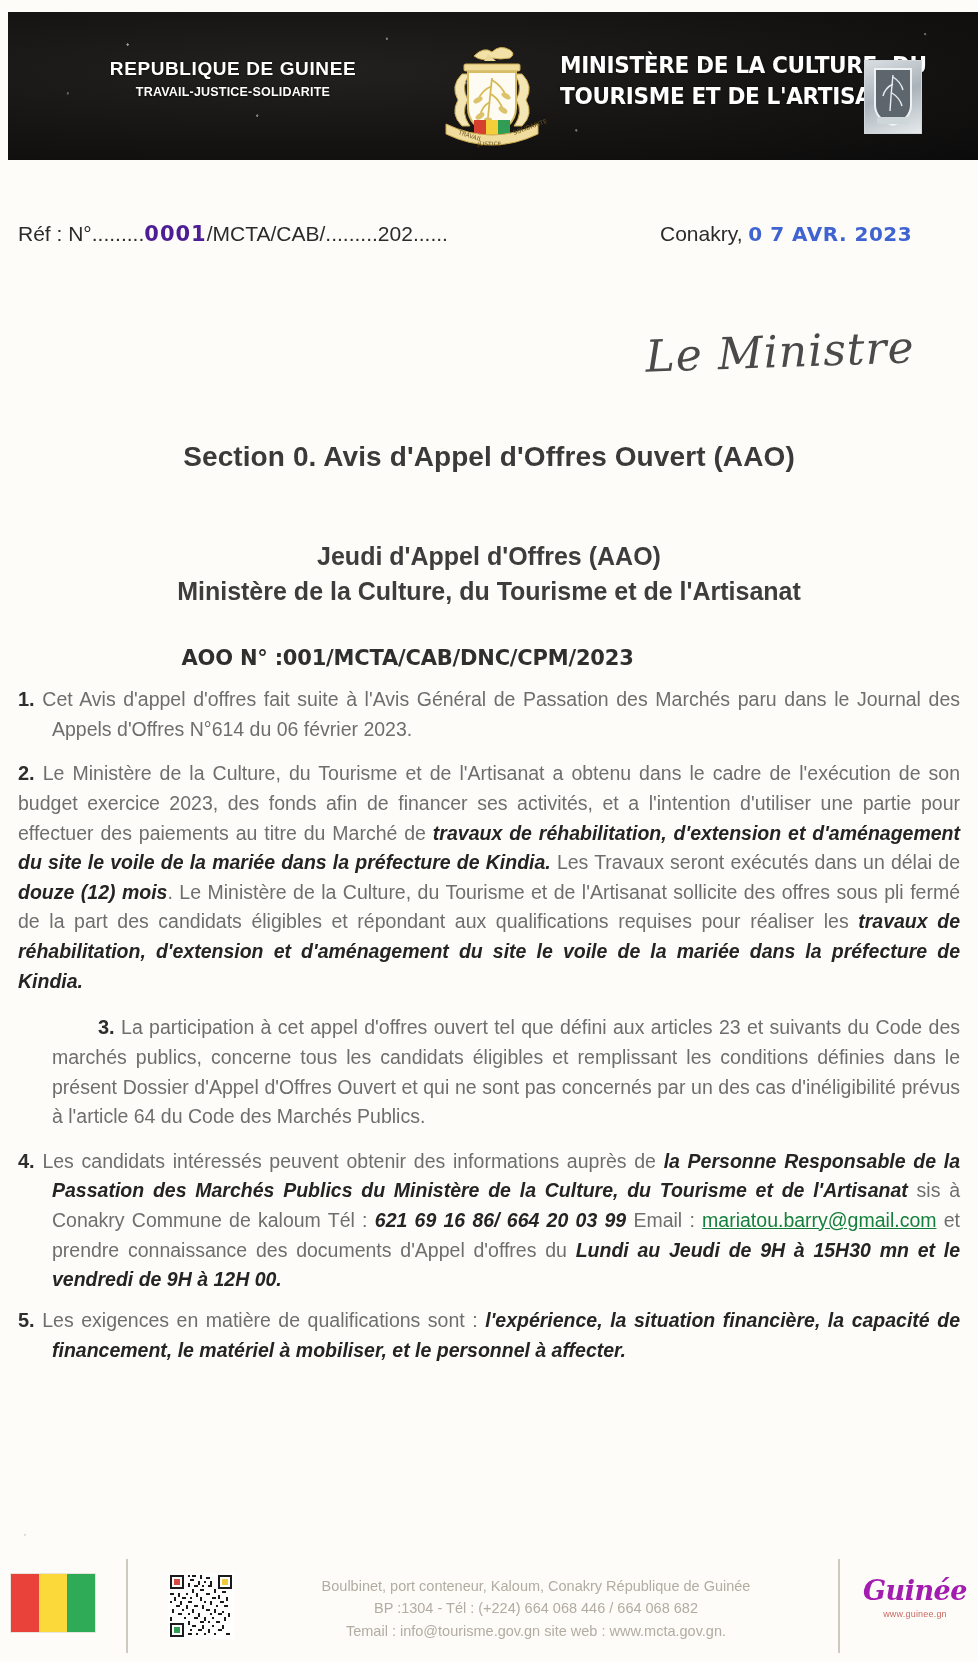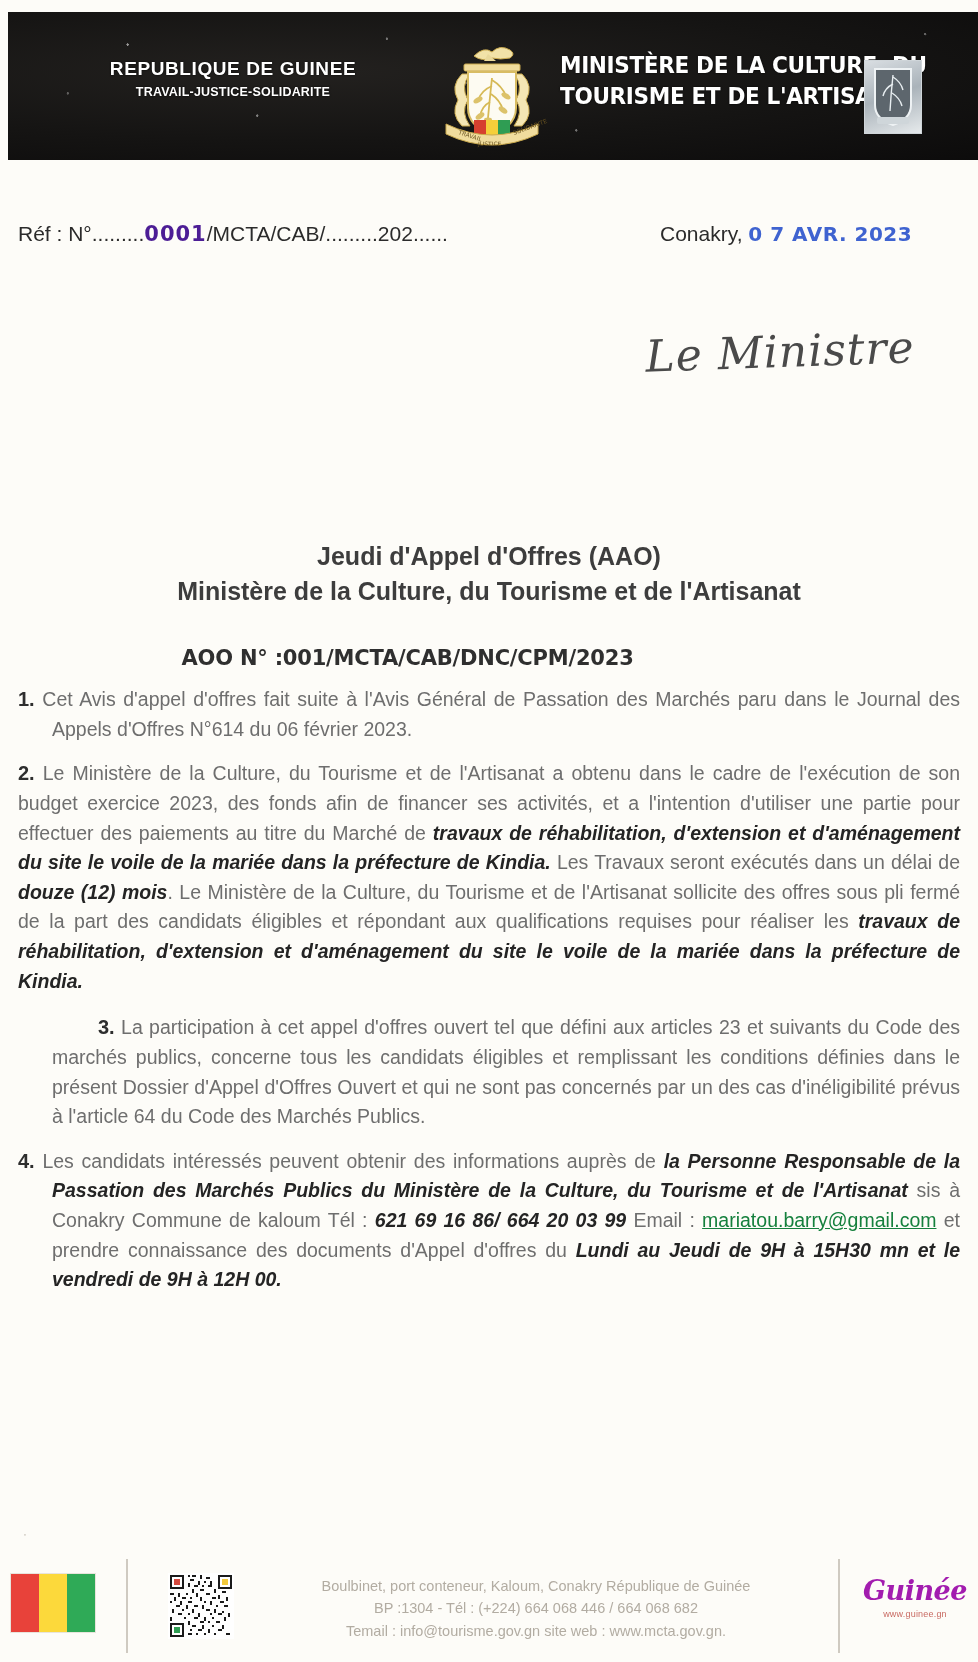--- a/index.html
+++ b/index.html
@@ -395,20 +395,21 @@
       <span>Réf : N°</span><span>.........</span><span class="stamp-blue">0001</span><span>/MCTA/CAB/.........202......</span>
     </div>
     <div class="ref-right">
       <span>Conakry,</span>
       <span class="stamp-date">0 7 AVR. 2023</span>
     </div>
   </div>
 
   <div class="ministre-script">Le Ministre</div>
 
+  <div class="title-main">Section 0. Avis d'Appel d'Offres Ouvert (AAO)</div>
   <div class="title-sub1">Jeudi d'Appel d'Offres (AAO)</div>
   <div class="title-sub2">Ministère de la Culture, du Tourisme et de l'Artisanat</div>
   <div class="title-aoo">AOO N° :001/MCTA/CAB/DNC/CPM/2023</div>
 
   <div class="body-area">
 
     <div class="para p-hang" id="p1">
       <span class="num">1.</span>
       <span>Cet Avis d'appel d'offres fait suite à l'Avis Général de Passation des Marchés paru dans le Journal des Appels d'Offres N°614 du 06 février 2023.</span>
     </div>
@@ -421,20 +422,24 @@
     <div class="para p-hang indent-3" id="p3">
       <span class="num">3.</span>
       <span>La participation à cet appel d'offres ouvert tel que défini aux articles 23 et suivants du Code des marchés publics, concerne tous les candidats éligibles et remplissant les conditions définies dans le présent Dossier d'Appel d'Offres Ouvert et qui ne sont pas concernés par un des cas d'inéligibilité prévus à l'article 64 du Code des Marchés Publics.</span>
     </div>
 
     <div class="para p-hang4" id="p4">
       <span class="num">4.</span>
       <span>Les candidats intéressés peuvent obtenir des informations auprès de </span><span class="bi">la Personne Responsable de la Passation des Marchés Publics du Ministère de la Culture, du Tourisme et de l'Artisanat</span><span> sis à Conakry Commune de kaloum Tél : </span><span class="bi">621 69 16 86/ 664 20 03 99</span><span> Email : </span><a class="link" href="#">mariatou.barry@gmail.com</a><span> et prendre connaissance des documents d'Appel d'offres du </span><span class="bi">Lundi au Jeudi de 9H à 15H30 mn et le vendredi de 9H à 12H 00.</span>
     </div>
 
+    <div class="para p-hang4" id="p5">
+      <span class="num">5.</span>
+      <span>Les exigences en matière de qualifications sont : </span><span class="bi">l'expérience, la situation financière, la capacité de financement, le matériel à mobiliser, et le personnel à affecter.</span>
+    </div>
   </div>
 
   <div class="tick">٠</div>
 
   <div class="footer">
 
     <div class="flag">
       <i class="r"></i>
         <i class="y"></i>
         <i class="g"></i>

